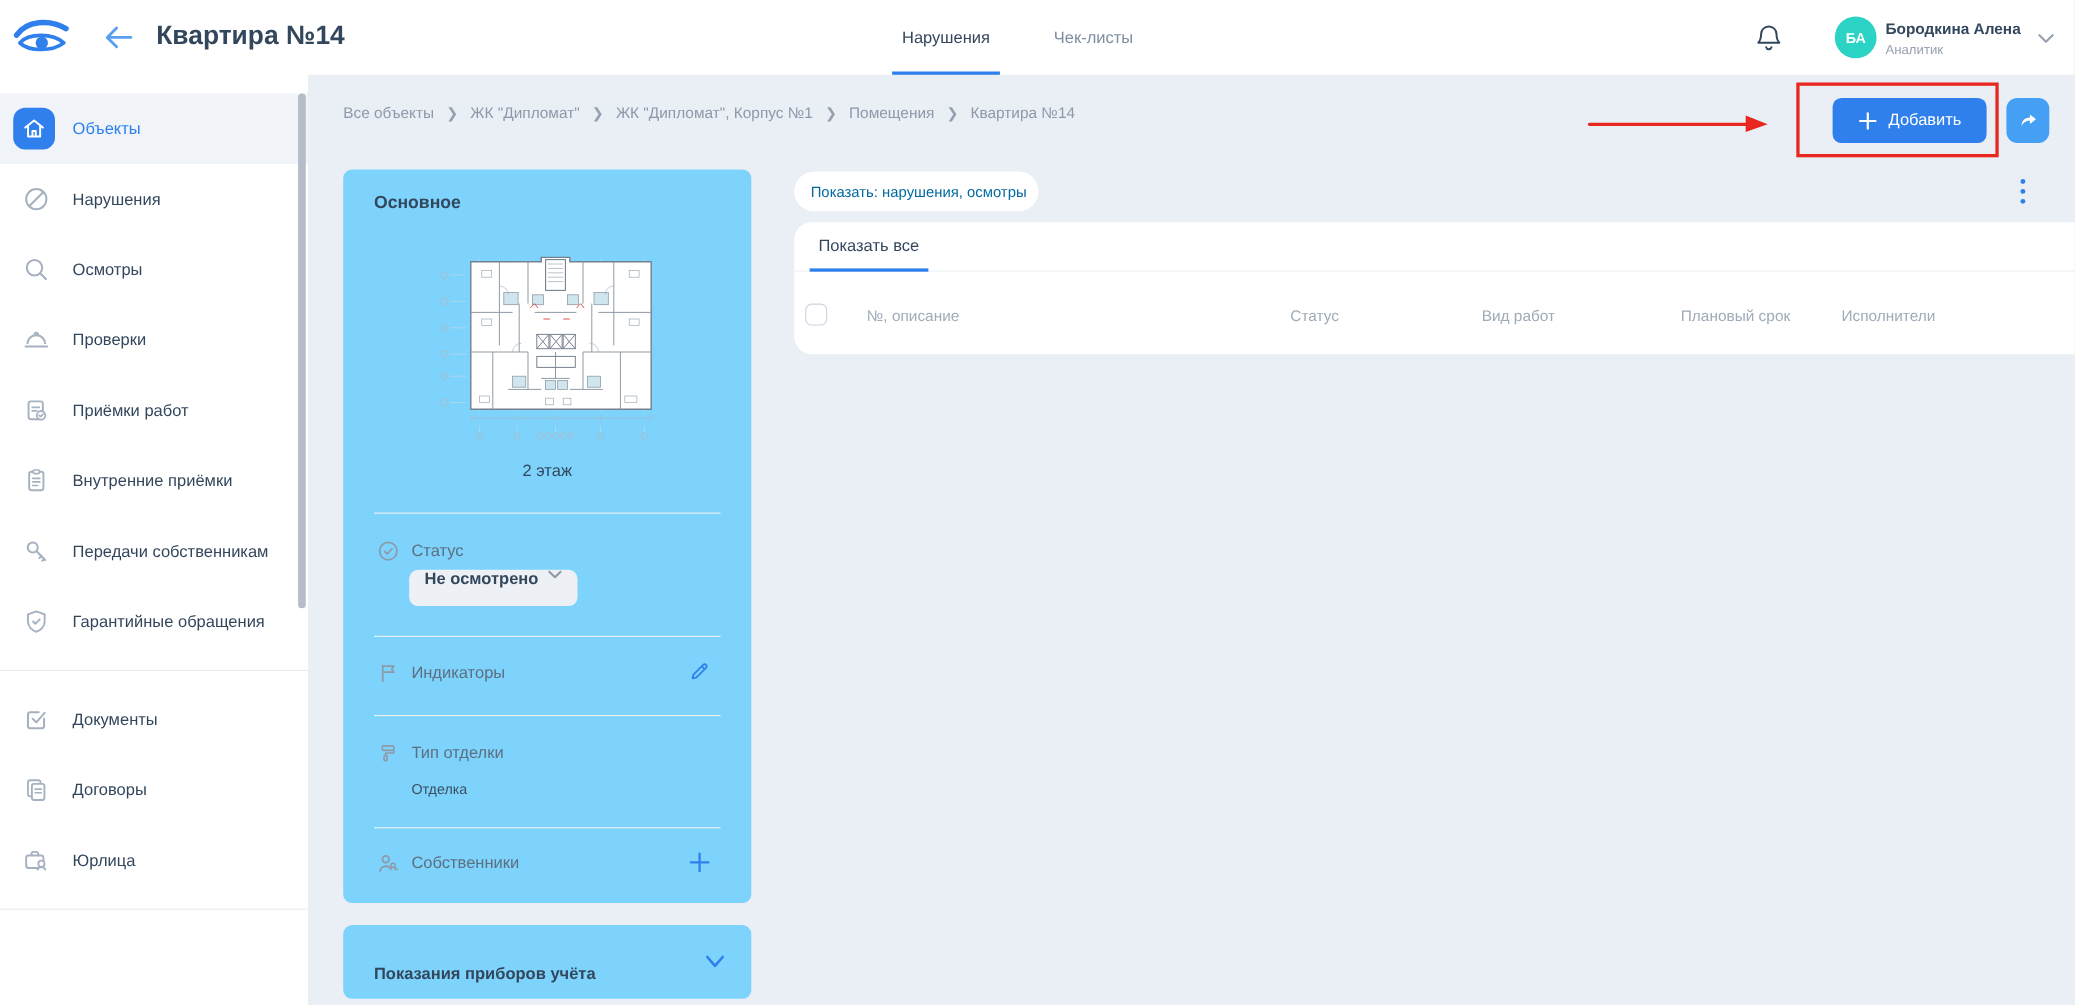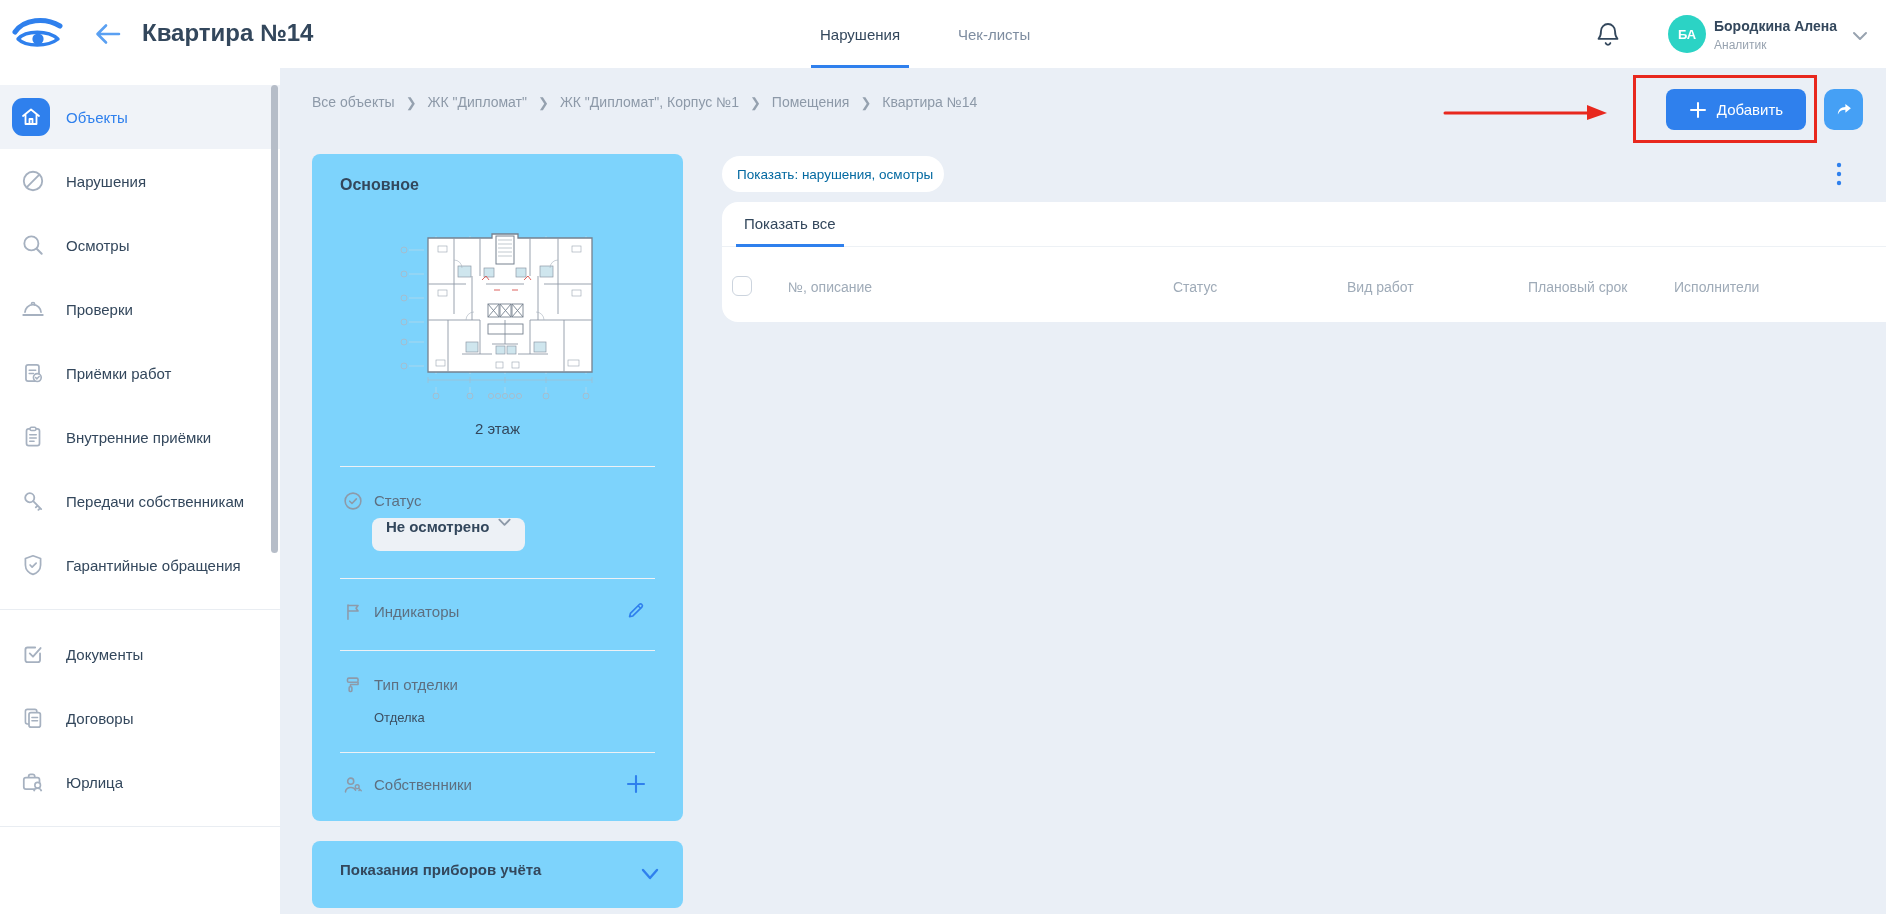--- a/index.html
+++ b/index.html
@@ -59,21 +59,21 @@
   .c-divider { position:absolute; left:28px; right:28px; height:1px; background:#eef1f5; }
   .row-icon { position:absolute; left:30px; width:22px; height:22px; }
   .row-label { position:absolute; left:62px; font-size:15px; color:#5d6f80; white-space:nowrap; }
   .status-badge { position:absolute; left:60px; top:364px; height:33px; background:#edf1f6; border-radius:8px;
     display:flex; align-items:flex-start; gap:9px; padding:0 14px; cursor:pointer; }
   .status-badge .sb-text { font-size:15px; font-weight:bold; color:#33475c; }
   .edit-btn, .plus-btn { position:absolute; width:22px; height:22px; cursor:pointer; }
   .finish-value { position:absolute; left:62px; top:556px; font-size:13px; color:#3c4f62; }
 
   .card-meters { left:312px; top:841px; width:371px; height:67px; }
-  .meters-title { position:absolute; left:28px; top:20px; font-size:15px; font-weight:bold; color:#33475c; }
+  .meters-title { position:absolute; left:28px; top:36px; font-size:15px; font-weight:bold; color:#33475c; }
   .meters-chevron { position:absolute; right:24px; top:26px; width:18px; height:14px; cursor:pointer; }
 
   
   .filter-pill { position:absolute; left:722px; top:156px; width:222px; height:36px; border-radius:18px; background:#ffffff;
     display:flex; align-items:center; justify-content:space-between; padding:0 14px 0 15px; cursor:pointer; }
   .filter-pill .fp-text { font-size:13.5px; color:#0369a1; white-space:nowrap; }
   .kebab { position:absolute; left:1834px; top:161px; width:10px; height:28px; cursor:pointer; }
 
   .panel { position:absolute; left:722px; top:202px; width:1319px; height:120px; background:#ffffff; border-radius:16px; }
   .tabbar { position:absolute; left:0; top:0; width:100%; height:45px; border-bottom:1px solid #edf1f5; }

